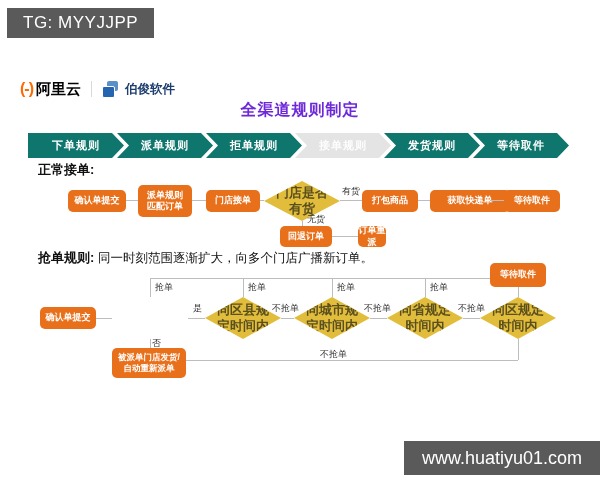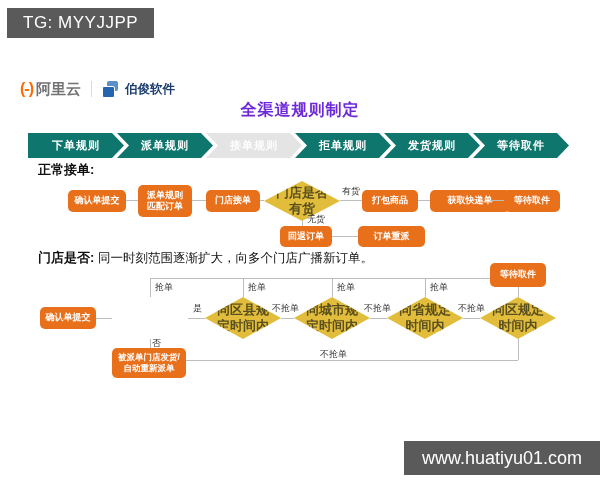--- a/index.html
+++ b/index.html
@@ -18,21 +18,21 @@
   }
   .site-banner{
     position:absolute;right:0;top:441px;height:34px;
     background:#5a5a5a;color:#fff;font-size:18px;
     display:flex;align-items:center;padding:0 18px;
   }
 
   
   .logo-row{position:absolute;left:20px;top:78px;display:flex;align-items:center;height:22px;}
   .ali-bracket{color:#ff6a00;font-weight:bold;font-size:16px;letter-spacing:-1px;margin-right:3px;}
-  .ali-name{color:#737373;font-weight:bold;font-size:15px;}
+  .ali-name{color:#000000;font-weight:bold;font-size:15px;}
   .logo-divider{width:1px;height:16px;background:#d9d9d9;margin:0 10px;}
   .bj-icon{position:relative;width:18px;height:16px;margin-right:5px;}
   .bj-icon .sq-back{position:absolute;left:5px;top:0;width:11px;height:10px;background:#5b8fc7;border-radius:2px;}
   .bj-icon .sq-front{position:absolute;left:0;top:5px;width:11px;height:10px;background:#2365ae;border:1px solid #fff;border-radius:2px;}
   .bj-name{color:#1d3e6e;font-weight:bold;font-size:12.5px;}
 
   .page-title{position:absolute;left:0;right:0;top:100px;text-align:center;
     font-size:16px;font-weight:bold;color:#6d28d9;letter-spacing:1px;}
 
   
@@ -79,54 +79,54 @@
         <span class="sq-front"></span>
     </span>
     <span class="bj-name">伯俊软件</span>
   </div>
 
   <div class="page-title">全渠道规则制定</div>
 
   <div class="tabbar">
     <div class="tab">下单规则</div>
     <div class="tab">派单规则</div>
+    <div class="tab">拒单规则</div>
     <div class="tab tab--active">接单规则</div>
-    <div class="tab">拒单规则</div>
     <div class="tab">发货规则</div>
     <div class="tab">等待取件</div>
   </div>
 
   <div class="section-label" style="left:38px;top:161px;">正常接单:</div>
 
   <div class="obox" style="left:68px;top:190px;width:58px;height:22px;">确认单提交</div>
   <div class="obox" style="left:138px;top:185px;width:54px;height:32px;">派单规则
 匹配订单</div>
   <div class="obox" style="left:206px;top:190px;width:54px;height:22px;">门店接单</div>
   <div class="diamond" style="left:264px;top:181px;width:76px;height:40px;">门店是否
 有货</div>
   <div class="obox" style="left:362px;top:190px;width:56px;height:22px;">打包商品</div>
   <div class="obox" style="left:430px;top:190px;width:80px;height:22px;">获取快递单</div>
   <div class="obox" style="left:504px;top:190px;width:56px;height:22px;">等待取件</div>
   <div class="obox" style="left:280px;top:226px;width:52px;height:21px;">回退订单</div>
-  <div class="obox" style="left:358px;top:226px;width:67px;height:21px;text-align:center;">订单重派</div>
+  <div class="obox" style="left:358px;top:226px;width:28px;height:21px;text-align:center;">订单重派</div>
 
   <span class="lbl" style="left:342px;top:185px;">有货</span>
   <span class="lbl" style="left:307px;top:213px;">无货</span>
 
   <div class="hline" style="left:126px;top:200px;width:12px;"></div>
   <div class="hline" style="left:192px;top:200px;width:14px;"></div>
   <div class="hline" style="left:260px;top:200px;width:4px;"></div>
   <div class="hline" style="left:340px;top:200px;width:22px;"></div>
   <div class="hline" style="left:418px;top:200px;width:12px;"></div>
   <div class="hline" style="left:490px;top:200px;width:14px;"></div>
   <div class="vline" style="left:302px;top:221px;height:5px;"></div>
   <div class="hline" style="left:332px;top:236px;width:26px;"></div>
 
   <div class="section-label" style="left:38px;top:249px;">
-    <span>门店是否:</span>
+    <span>抢单规则:</span>
     <span class="section-desc">同一时刻范围逐渐扩大，向多个门店广播新订单。</span>
   </div>
 
   <div class="obox" style="left:490px;top:263px;width:56px;height:24px;">等待取件</div>
   <div class="obox" style="left:40px;top:307px;width:56px;height:22px;">确认单提交</div>
 
   <div class="diamond" style="left:205px;top:297px;width:76px;height:42px;">同区县规
 定时间内</div>
   <div class="diamond" style="left:294px;top:297px;width:76px;height:42px;">同城市规
 定时间内</div>

